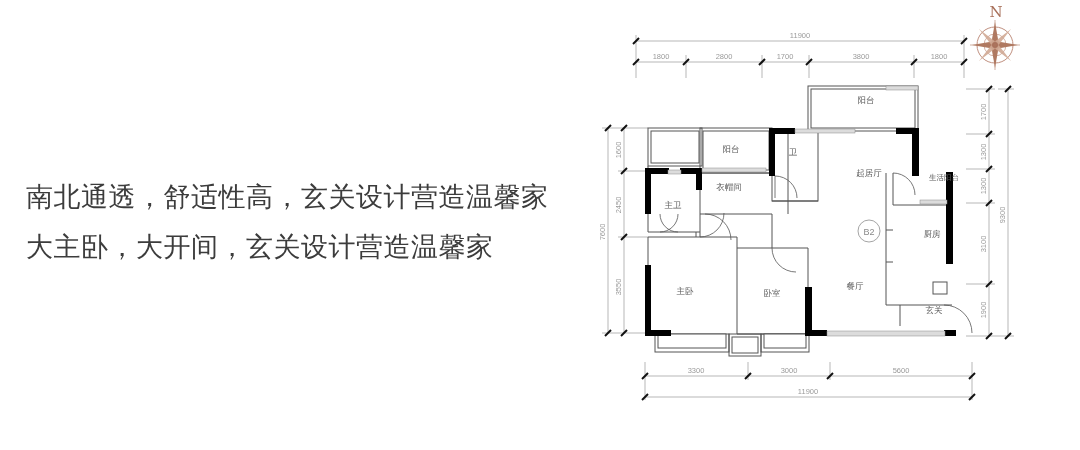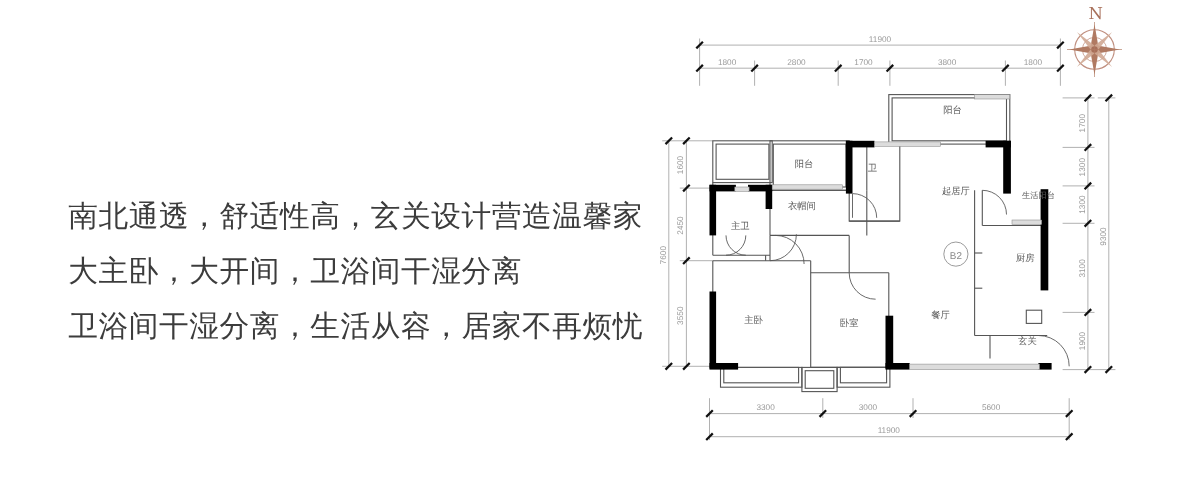--- a/index.html
+++ b/index.html
@@ -18,40 +18,38 @@
     left:26px; top:172px;
     width:570px;
   }
   .copy-line{
     font-size:27px;
     line-height:50px;
     color:#3c3c3c;
     letter-spacing:0.5px;
     white-space:nowrap;
     font-family:"DejaVu Sans","Liberation Sans",sans-serif;
-    margin-left:36px;
   }
 
   
   .plan{
     position:absolute;
     left:586px; top:0px;
     width:494px; height:450px;
   }
   .plan svg{display:block;}
 </style>
 </head>
 <body>
 
 <div id="root">
 
   <div class="copy">
     <div class="copy-line">南北通透，舒适性高，玄关设计营造温馨家</div>
-    <div class="copy-line">大主卧，大开间，卫浴间干湿分离</div>
-    <div class="copy-line">卫浴间干湿分离，生活从容，居家不再烦忧</div>
+    <div class="copy-line">大主卧，大开间，玄关设计营造温馨家</div>
   </div>
 
   <div class="plan">
   <svg width="494" height="450" viewBox="586 0 494 450" xmlns="http://www.w3.org/2000/svg">
 
     <g stroke="#9a9a9a" stroke-width="0.7" fill="none">
 
       <line x1="636" y1="41" x2="964" y2="41"></line>
 
       <line x1="636" y1="62" x2="964" y2="62"></line>

